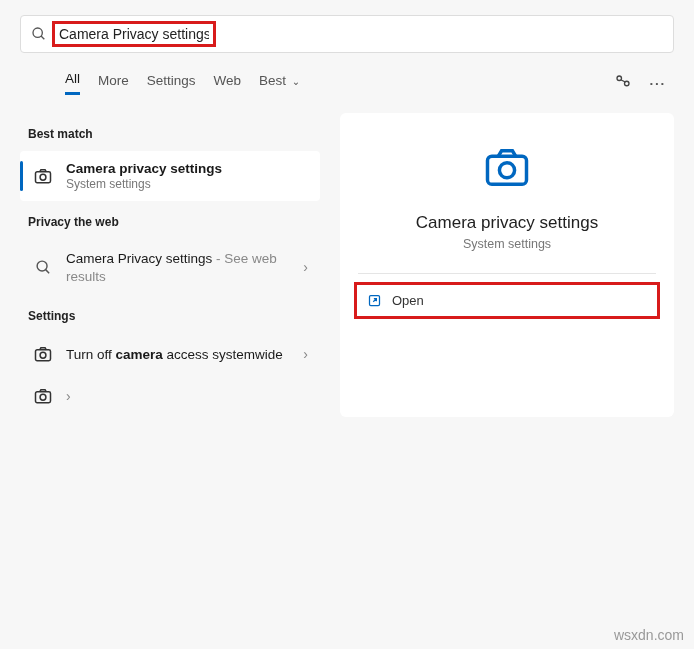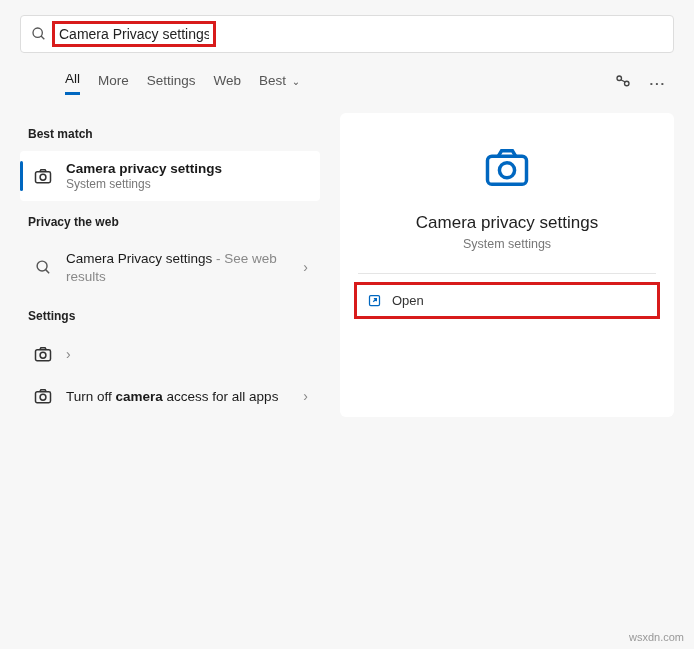--- a/index.html
+++ b/index.html
@@ -35,21 +35,21 @@
 
     .preview-icon { display: flex; justify-content: center; margin-top: 28px; }
     .preview-title { text-align: center; font-size: 17px; color: #222; margin-top: 20px; font-weight: 500; }
     .preview-sub { text-align: center; font-size: 12.5px; color: #777; margin-top: 4px; }
     .preview-divider { height: 1px; background: #e5e5e5; margin: 22px 18px 0; }
     
     .open-row-wrap { margin: 8px 14px; border: 3px solid #d81b1b; }
     .open-row { display: flex; align-items: center; gap: 10px; padding: 8px 10px; cursor: pointer; }
     .open-row span { font-size: 13px; color: #333; }
 
-    .watermark { position: absolute; bottom: 6px; right: 10px; font-size: 11px; color: #999; }
+    .watermark { position: absolute; bottom: 6px; right: 10px; font-size: 14px; color: #999; }
   </style>
 </head>
 <body>
 
 <div class="search-bar">
   <svg width="16" height="16" viewBox="0 0 24 24" fill="none" stroke="#555" stroke-width="2">
       <circle cx="10" cy="10" r="7"></circle>
       <line x1="20" y1="20" x2="15" y2="15"></line>
     </svg>
   <span class="highlight">
@@ -107,31 +107,31 @@
 
     <div class="section-title">Settings</div>
     <div class="result-item">
       <span class="result-icon">
         <svg width="20" height="20" viewBox="0 0 24 24" fill="none" stroke="#333" stroke-width="1.8">
             <rect x="3" y="7" width="18" height="13" rx="2"></rect>
             <circle cx="12" cy="13.5" r="3.5"></circle>
             <path d="M8 7l1.5-2.5h5L16 7"></path>
           </svg>
       </span>
+      <div class="result-text result-title"><span>Turn off </span><b>camera</b><span> access systemwide</span></div>
       <span class="chevron-right">›</span>
     </div>
     <div class="result-item">
       <span class="result-icon">
         <svg width="20" height="20" viewBox="0 0 24 24" fill="none" stroke="#333" stroke-width="1.8">
             <rect x="3" y="7" width="18" height="13" rx="2"></rect>
             <circle cx="12" cy="13.5" r="3.5"></circle>
             <path d="M8 7l1.5-2.5h5L16 7"></path>
           </svg>
       </span>
-      <div class="result-text result-title"><span>Turn off </span><b>camera</b><span> access for all apps</span></div>
       <span class="chevron-right">›</span>
     </div>
   </div>
 
   <div class="right">
     <div class="preview-icon">
       <svg width="52" height="52" viewBox="0 0 24 24" fill="none" stroke="#0067c0" stroke-width="1.6">
           <rect x="3" y="7" width="18" height="13" rx="2"></rect>
           <circle cx="12" cy="13.5" r="3.5"></circle>
           <path d="M8 7l1.5-2.5h5L16 7"></path>

